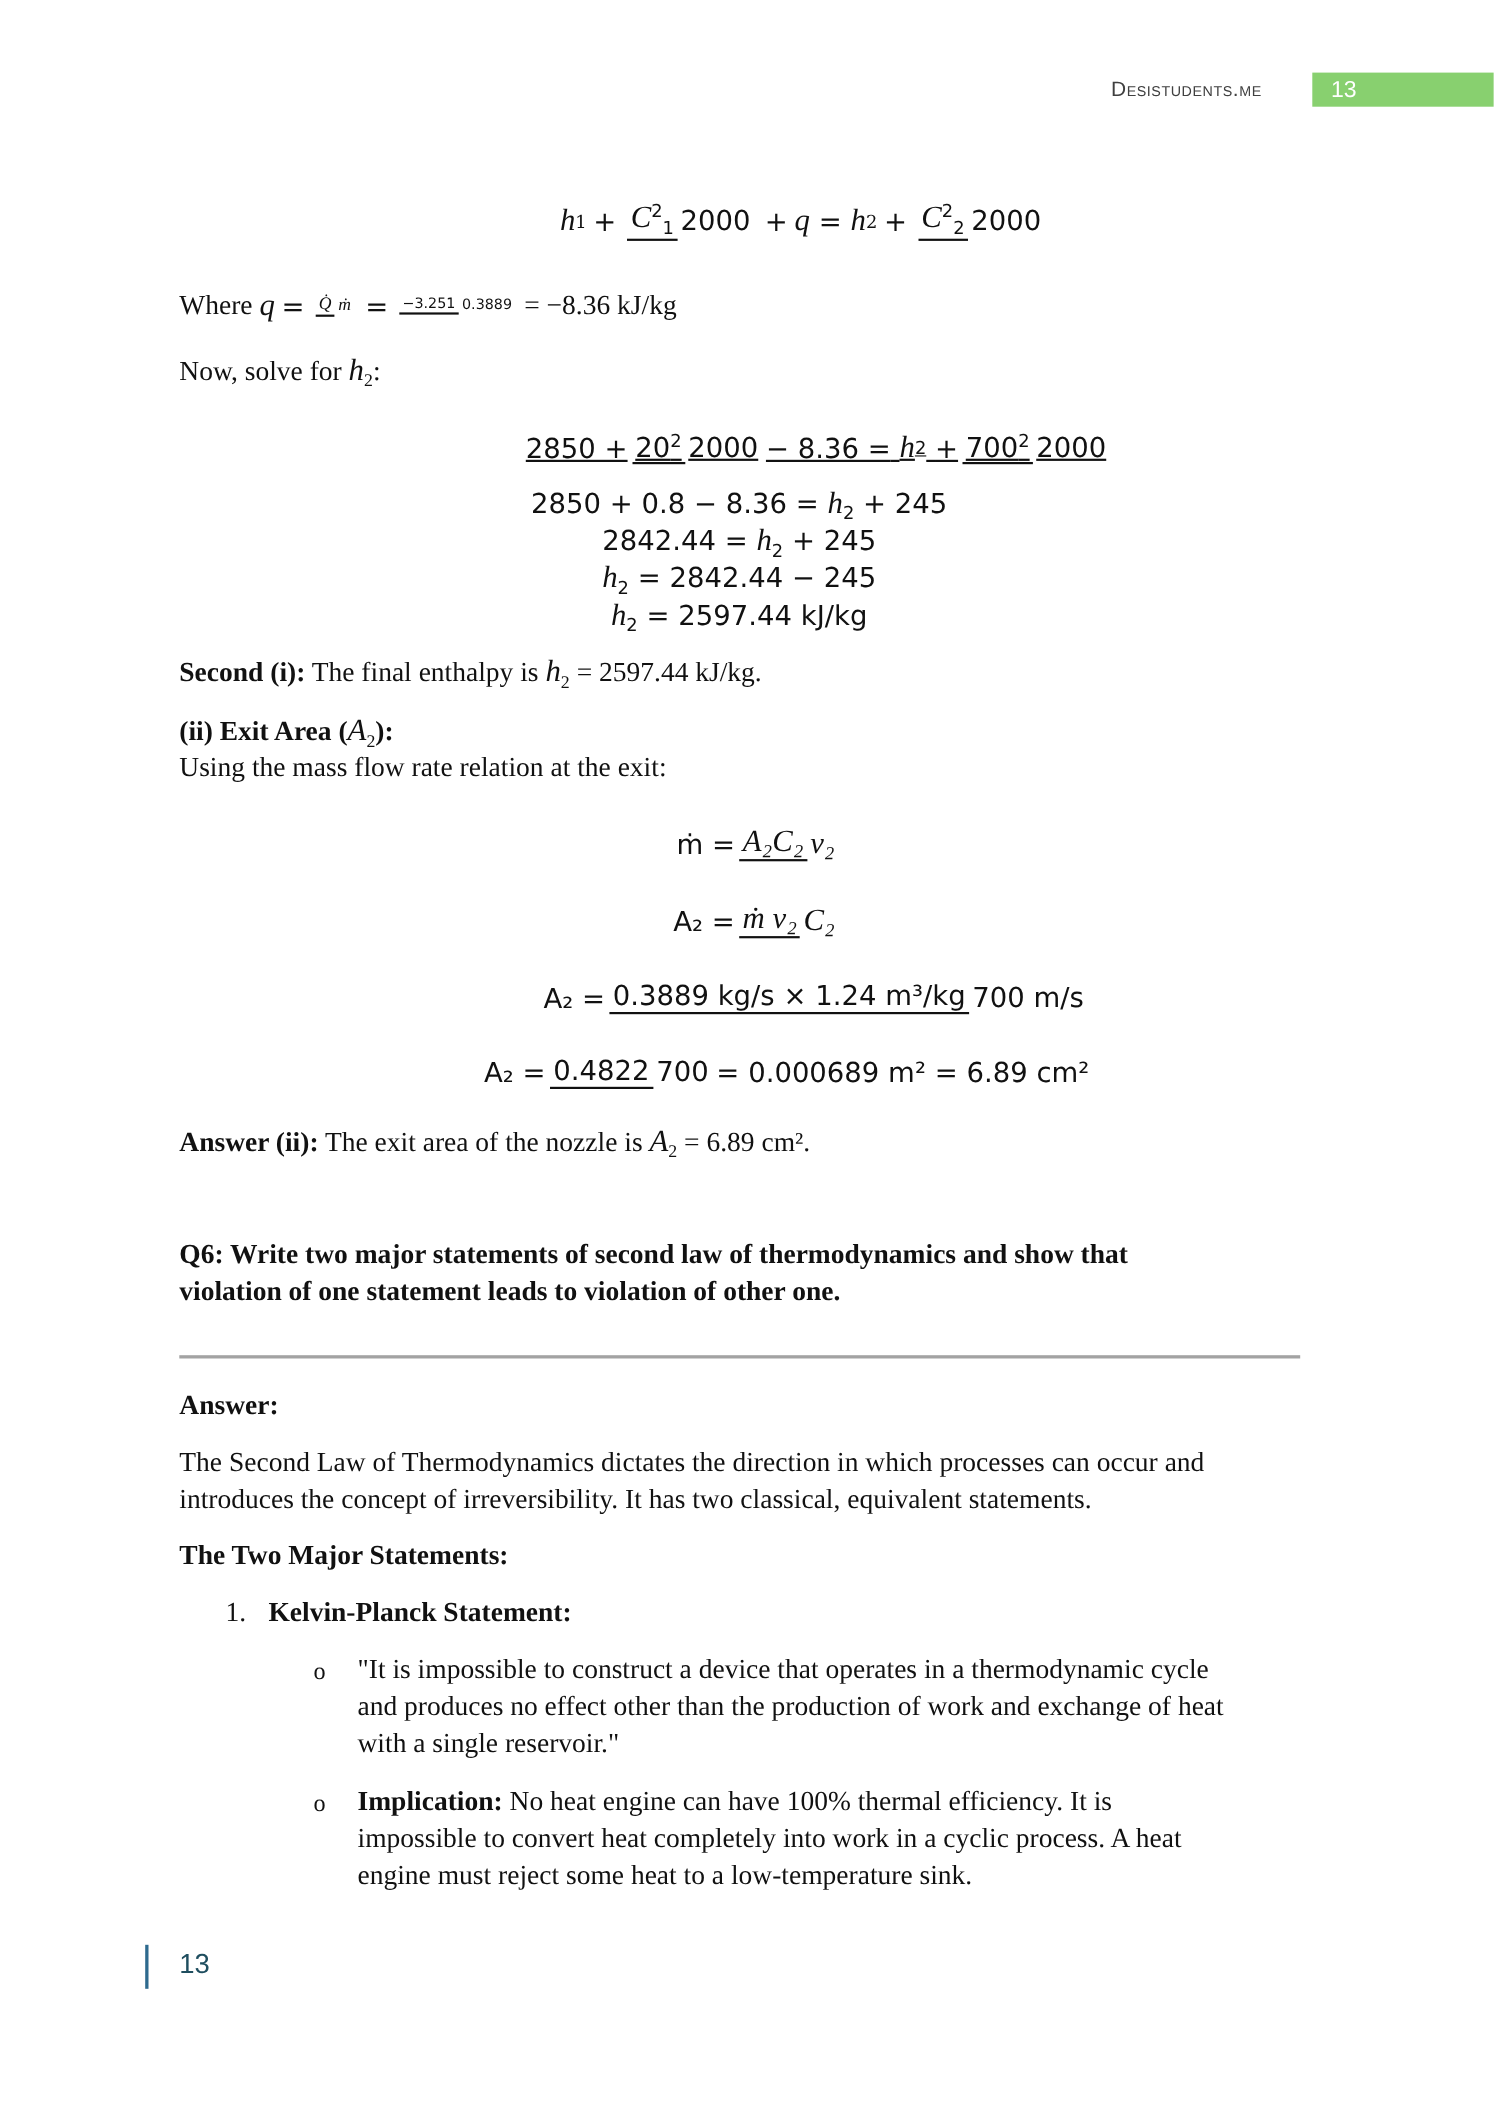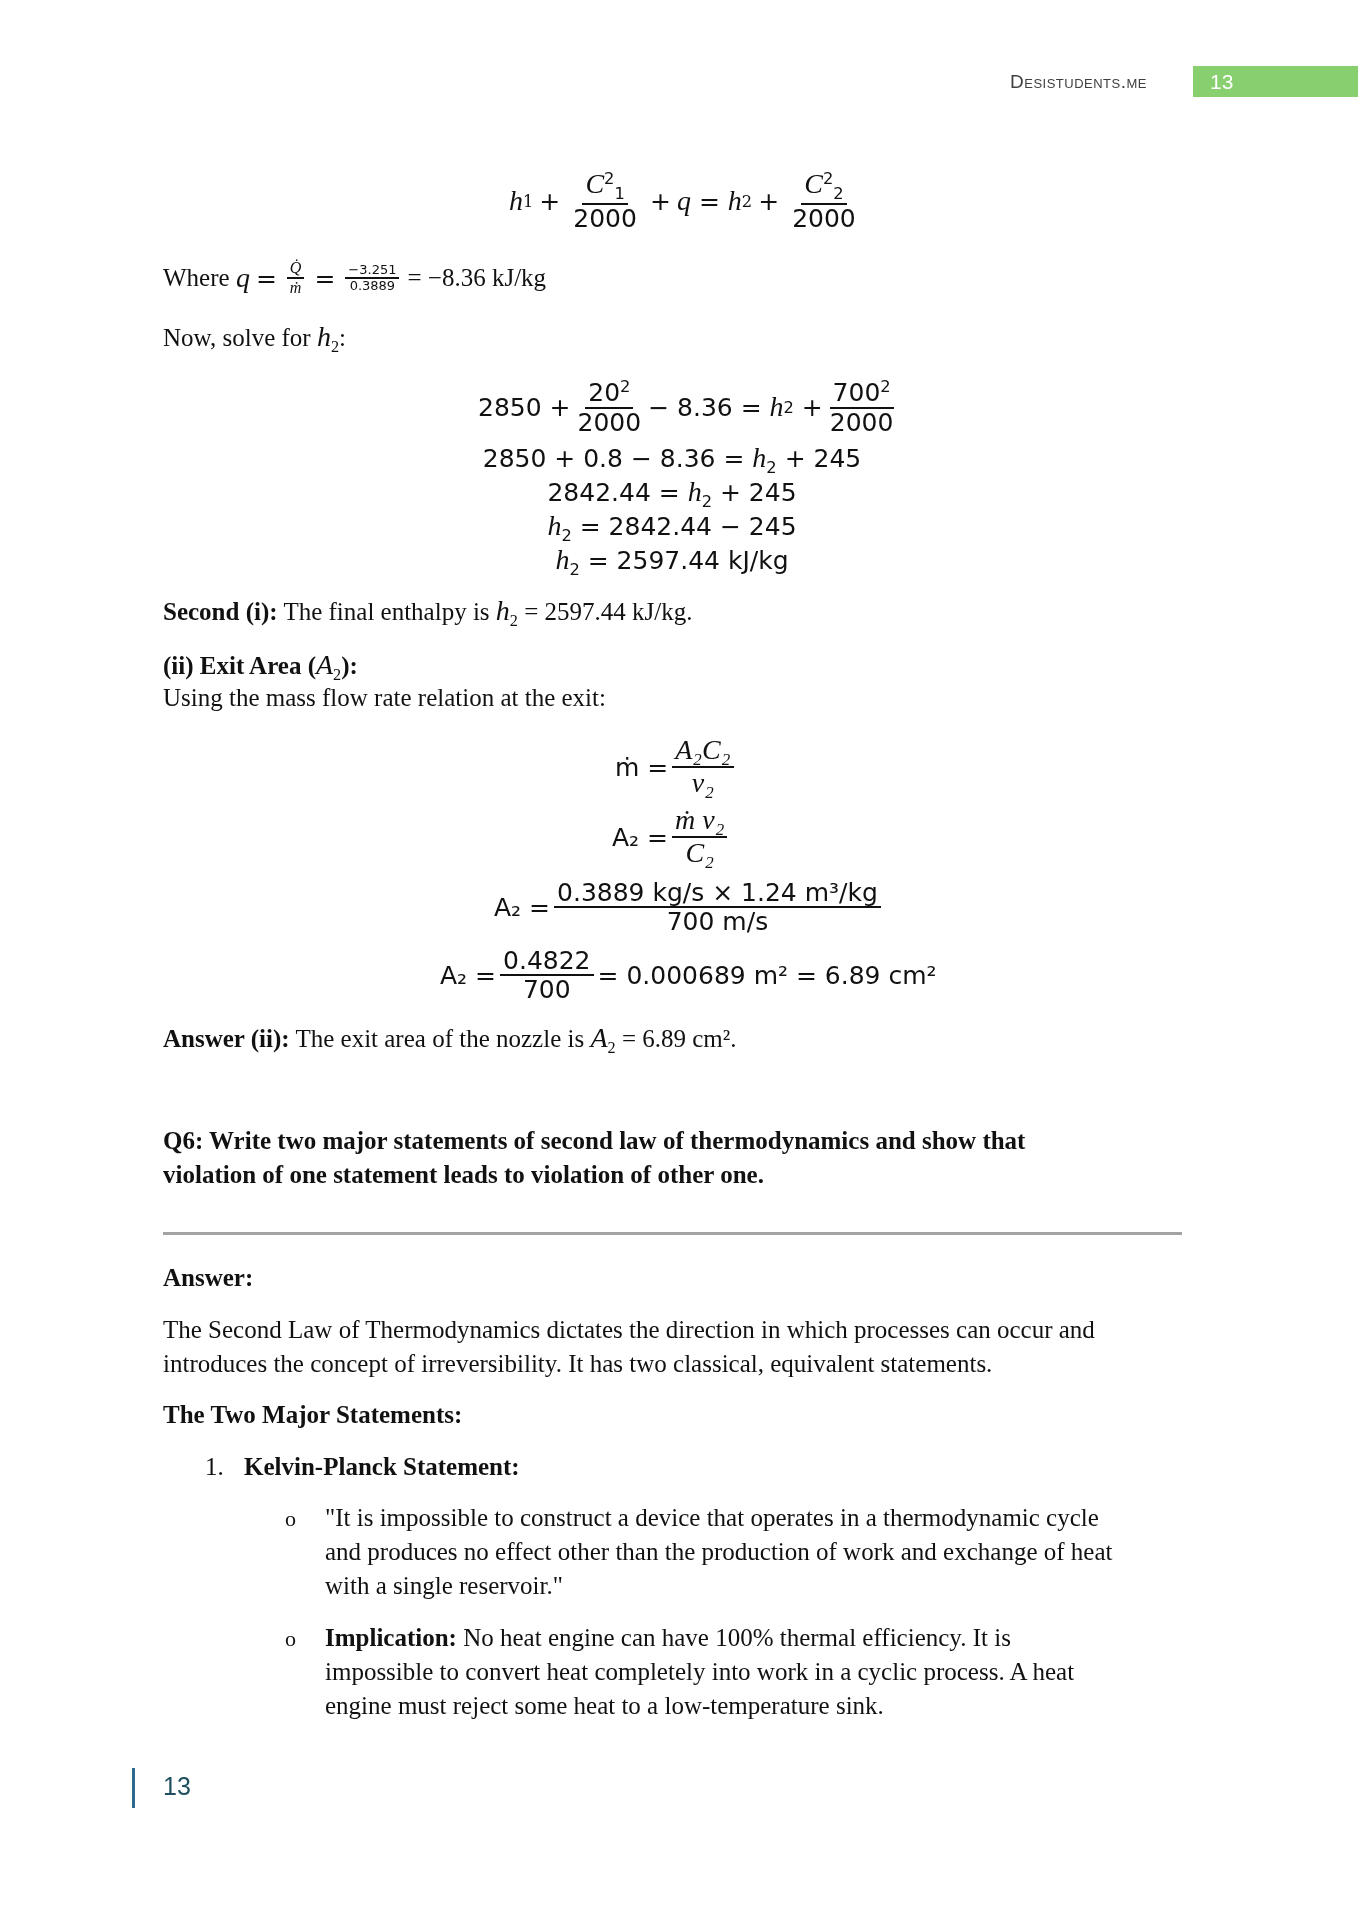--- a/index.html
+++ b/index.html
@@ -4,21 +4,21 @@
 <style>
   html, body { margin:0; padding:0; background:#ffffff; }
   body { width:1358px; height:1920px; position:relative; overflow:hidden;
          font-family:"Liberation Serif", serif; color:#111; }
   .line { position:absolute; left:163px; font-size:25px; line-height:30px; white-space:nowrap; }
   .math { font-family:"DejaVu Serif", "Liberation Serif", serif; }
   .mi { font-style:italic; font-family:"Liberation Serif", serif; font-size:28px; }
   .mn { font-family:"DejaVu Sans", sans-serif; }
   .b { font-weight:bold; }
   sub, sup { font-size:0.65em; }
-  .frac { display:inline-flex; flex-direction:column; align-items:center; vertical-align:middle; margin:0 4px; }
+  .frac { display:inline-flex; flex-direction:row; align-items:center; vertical-align:middle; margin:0 4px; }
   .frac > .num { border-bottom:2px solid #111; padding:0 3px; line-height:1.1; }
   .frac > .den { padding:0 3px; line-height:1.1; }
   .eq { position:absolute; white-space:nowrap; font-size:25px; display:flex; align-items:center; }
   .eqc { position:absolute; left:0; width:1358px; text-align:center; white-space:nowrap; font-size:25px; }
   .header-site { position:absolute; left:1010px; top:66px; height:31px; line-height:31px;
                  font-family:"Liberation Sans", sans-serif; font-size:19px; color:#404040; letter-spacing:0.5px; font-variant:small-caps; }
   .header-bar { position:absolute; left:1193px; top:66px; width:165px; height:31px; background:#88d06f; }
   .header-num { position:absolute; left:1210px; top:66px; height:31px; line-height:31px; color:#ffffff;
                 font-family:"Liberation Sans", sans-serif; font-size:21px; }
   .rule { position:absolute; left:163px; top:1232px; width:1019px; height:3px; background:#a3a3a3; }
@@ -67,21 +67,21 @@
     <span class="den">0.3889</span>
   </span>
   <span style="margin-left:4px;">= −8.36 kJ/kg</span>
 </div>
 
 <div class="line" style="top:322px;">
   <span>Now, solve for</span>
   <span class="mi">h</span><sub>2</sub><span>:</span>
 </div>
 
-<div class="eq mn" style="left:478px; top:372px; height:70px;">
+<div class="eq mn" style="left:478px; top:372px; height:70px;text-decoration:underline;">
   <span>2850 +</span>
   <span class="frac">
     <span class="num"><span>20</span><sup>2</sup></span>
     <span class="den">2000</span>
   </span>
   <span>− 8.36 =</span>&nbsp;
   <span class="mi">h</span><sub>2</sub>&nbsp;
   <span>+</span>
   <span class="frac">
     <span class="num"><span>700</span><sup>2</sup></span>

